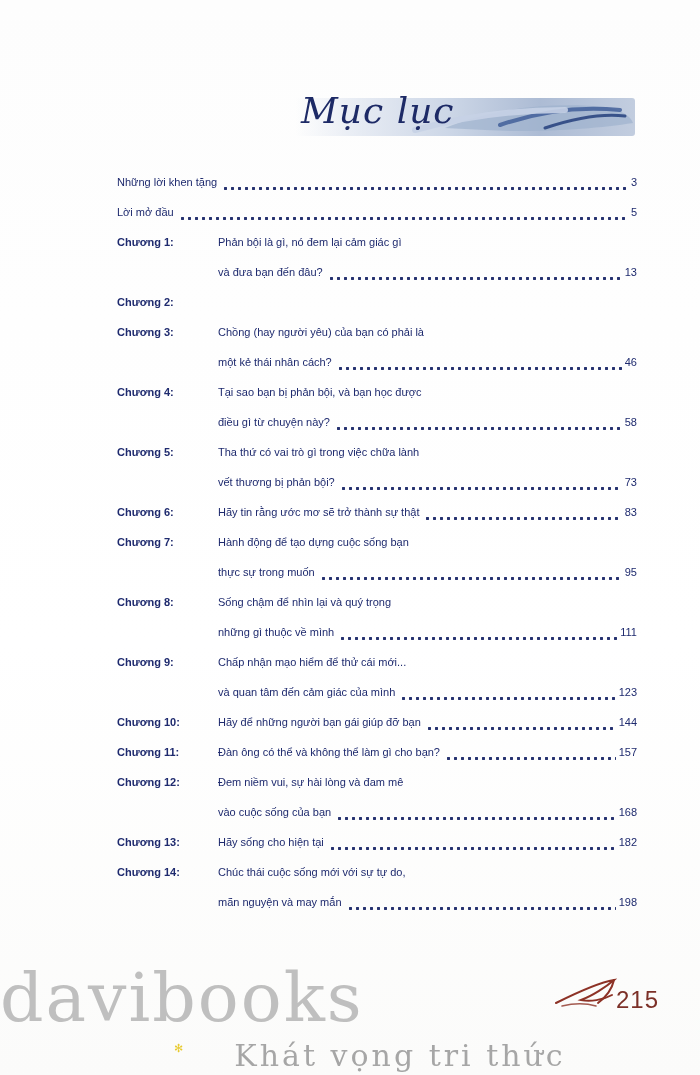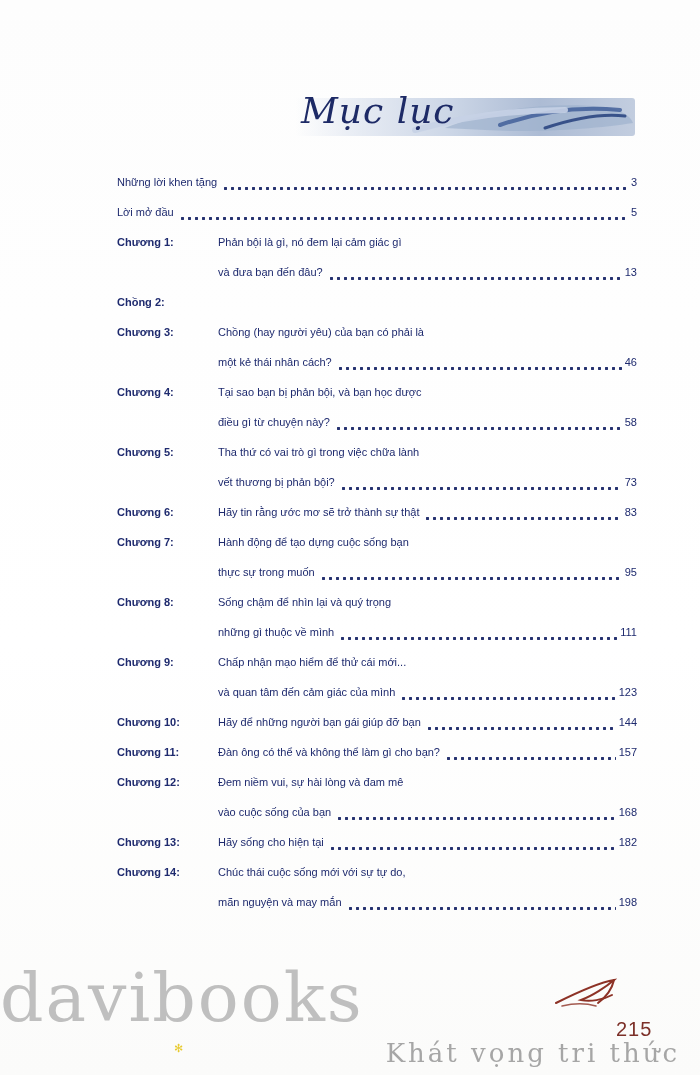--- a/index.html
+++ b/index.html
@@ -62,33 +62,33 @@
 
   
   .watermark-main {
     position:absolute; top:958px; left:0; width:560px;
     font-family:"DejaVu Serif", serif;
     font-size:68px; letter-spacing:2px;
     color:#8f8f8f; opacity:.55;
   }
   .watermark-sub {
     position:absolute; top:1038px; left:120px; width:560px;
-    text-align:right;
+    text-align:center;
     font-family:"DejaVu Serif", serif;
-    font-size:26px; letter-spacing:3px;
+    font-size:30px; letter-spacing:3px;
     color:#8a8a8a; opacity:.75;
   }
   .yellow-speck {
     position:absolute; top:1042px; left:174px;
     color:#e6c519; font-size:11px; opacity:.9;
   }
   .plane-doodle { position:absolute; top:973px; left:552px; width:70px; height:42px; }
   .folio {
-    position:absolute; top:1018px; left:616px;
-    font-size:20px; color:#7c3028; letter-spacing:1px;
+    position:absolute; top:986px; left:616px;
+    font-size:24px; color:#7c3028; letter-spacing:1px;
   }
 </style>
 </head>
 <body>
 
 <div class="page">
 
   <div class="header">
     <div class="band">
       <svg viewBox="0 0 340 38" aria-hidden="true">
@@ -127,21 +127,21 @@
             <span class="text">Phản bội là gì, nó đem lại cảm giác gì</span>
           </div>
           <div class="line">
             <span class="text">và đưa bạn đến đâu?</span>
             <span class="leader"></span>
             <span class="pagenum">13</span>
           </div>
         </div>
       </div>
       <div class="entry">
-        <span class="label">Chồng 2:</span>
+        <span class="label">Chương 2:</span>
       </div>
       <div class="entry">
         <span class="label">Chương 3:</span>
         <div class="body">
           <div class="line">
             <span class="text">Chồng (hay người yêu) của bạn có phải là</span>
           </div>
           <div class="line">
             <span class="text">một kẻ thái nhân cách?</span>
             <span class="leader"></span>

